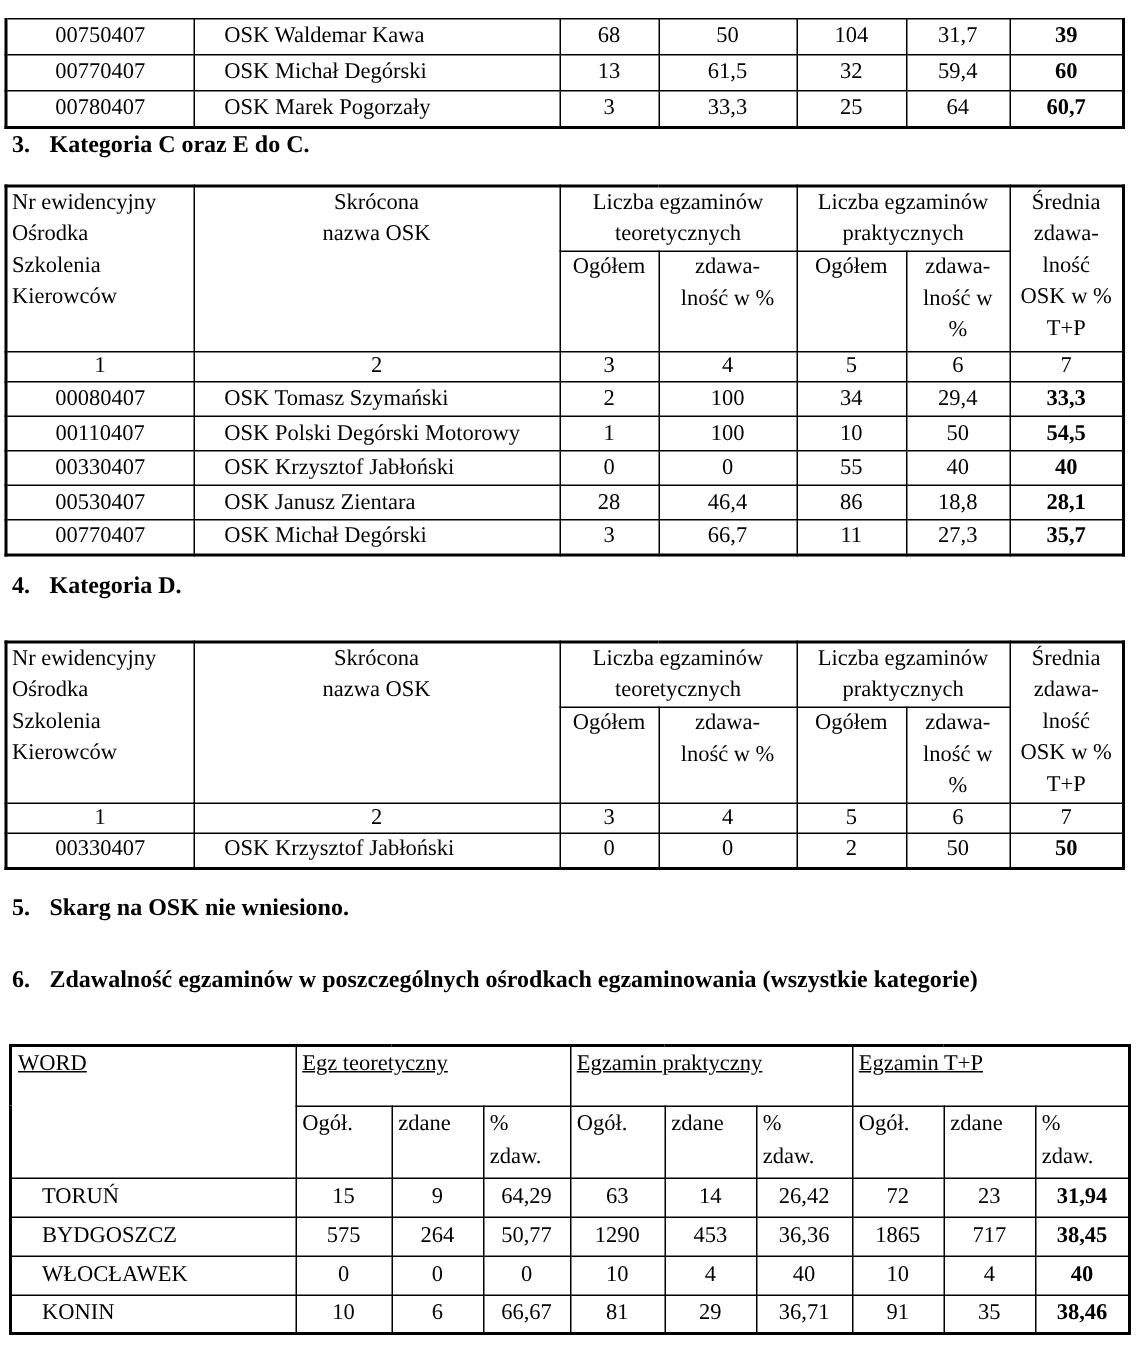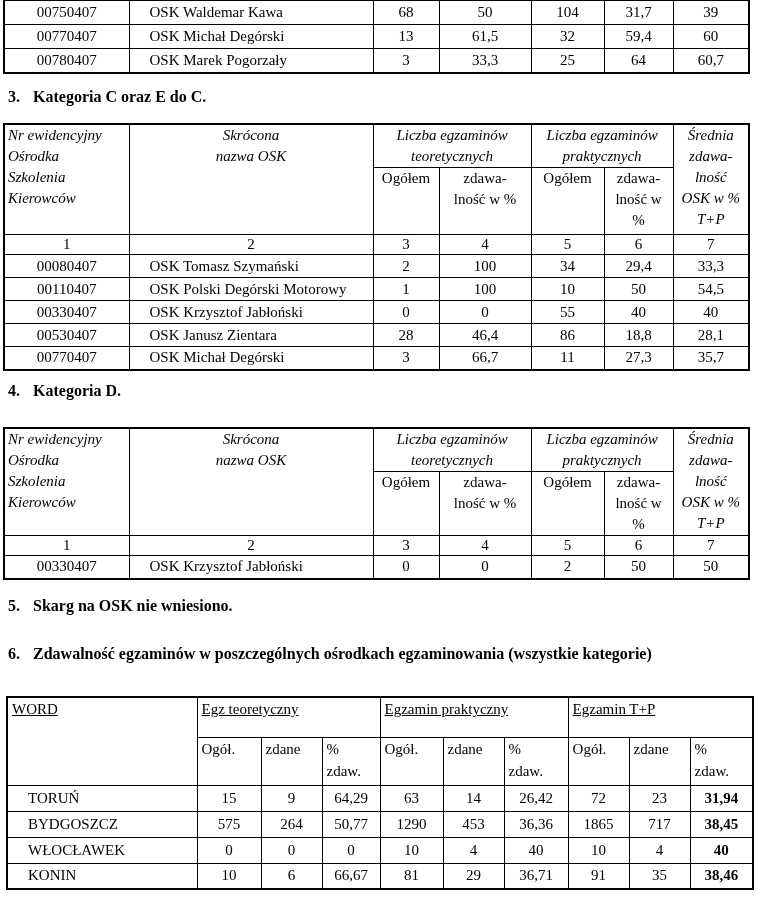--- a/index.html
+++ b/index.html
@@ -36,29 +36,29 @@
     vertical-align: top;
     white-space: pre-line;
     line-height: 21px;
   }
   td { vertical-align: middle; }
 
   
   .osk-table { width: 745px; }
   .osk-table tbody tr { height: 23px; }
   .osk-table tbody td:nth-child(2) { text-align: left; padding-left: 20px; }
-  .osk-table tbody td:last-child { font-weight: normal; }
+  .osk-table tbody td:last-child { font-weight: bold; }
   .osk-table .c-nr { text-align: left; padding-left: 3px; }
   .osk-table tr.r1 { height: 42px; }
-  .osk-table tr.r1 th { vertical-align: top; font-style: italic; }
+  .osk-table tr.r1 th { vertical-align: top; }
   .osk-table tr.r2 { height: 67px; }
   .osk-table tr.num-row { height: 20px; }
   .osk-table tr.num-row th { line-height: 18px; vertical-align: top; }
 
-  #tableA { position: absolute; top: 0; left: 3px; border-top-width: 1px; border-radius: 12px; }
+  #tableA { position: absolute; top: 12px; left: 3px; border-top-width: 1px; border-radius: 12px; }
   #tableA tbody tr { height: 24px; }
   #tableB { position: absolute; top: 123px; left: 3px; }
   #tableC { position: absolute; top: 427px; left: 3px; }
   #tableC tr.r2 { height: 64px; }
 
   
   .word-table { position: absolute; top: 696px; left: 6px; width: 744px; }
   .word-table th { text-align: left; padding-left: 4px; line-height: 22px; }
   .word-table tr.wr1 { height: 40px; text-decoration: underline; }
   .word-table tr.wr2 { height: 48px; }

